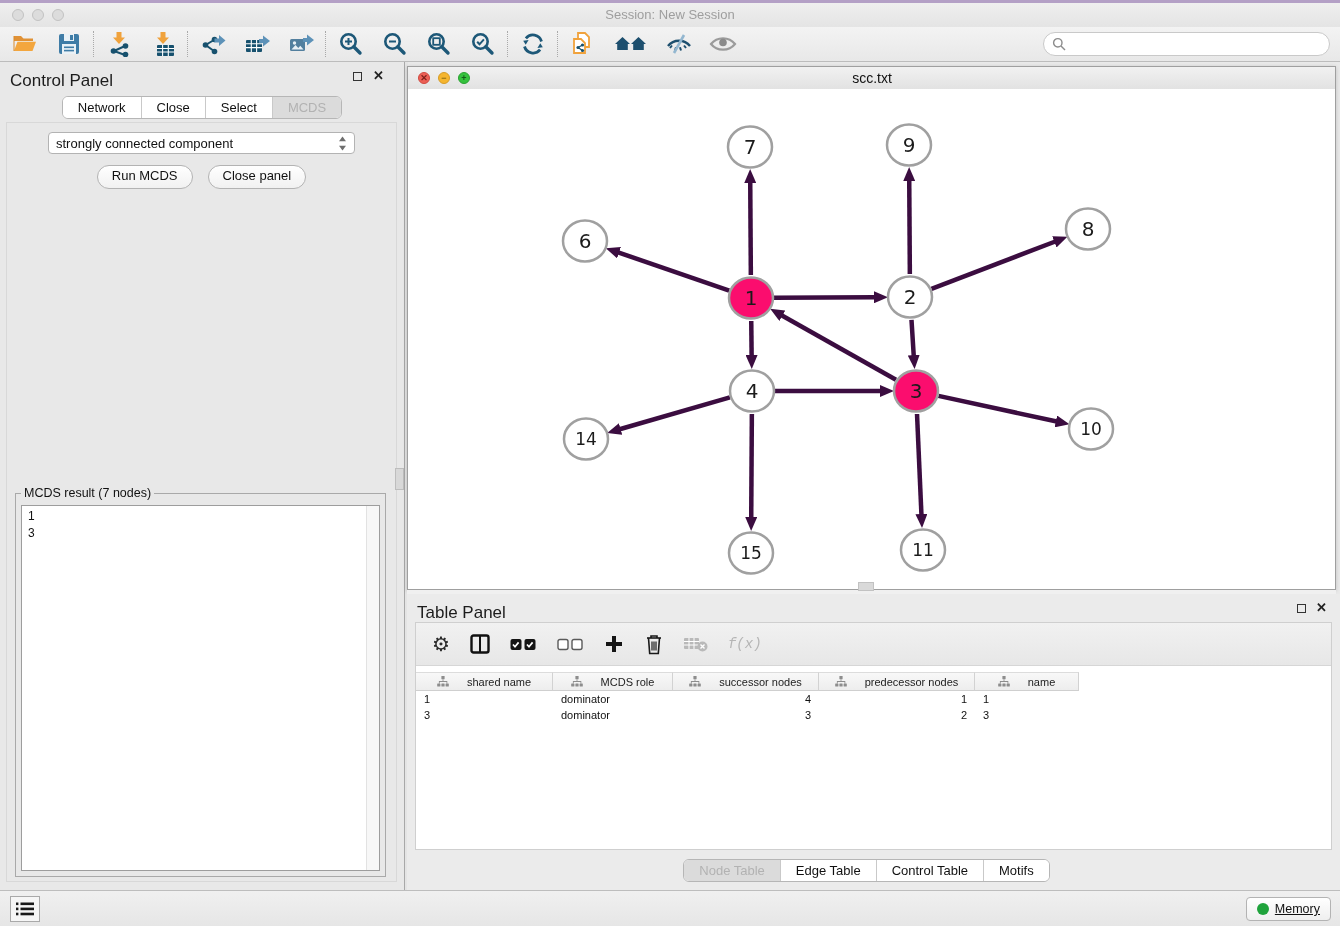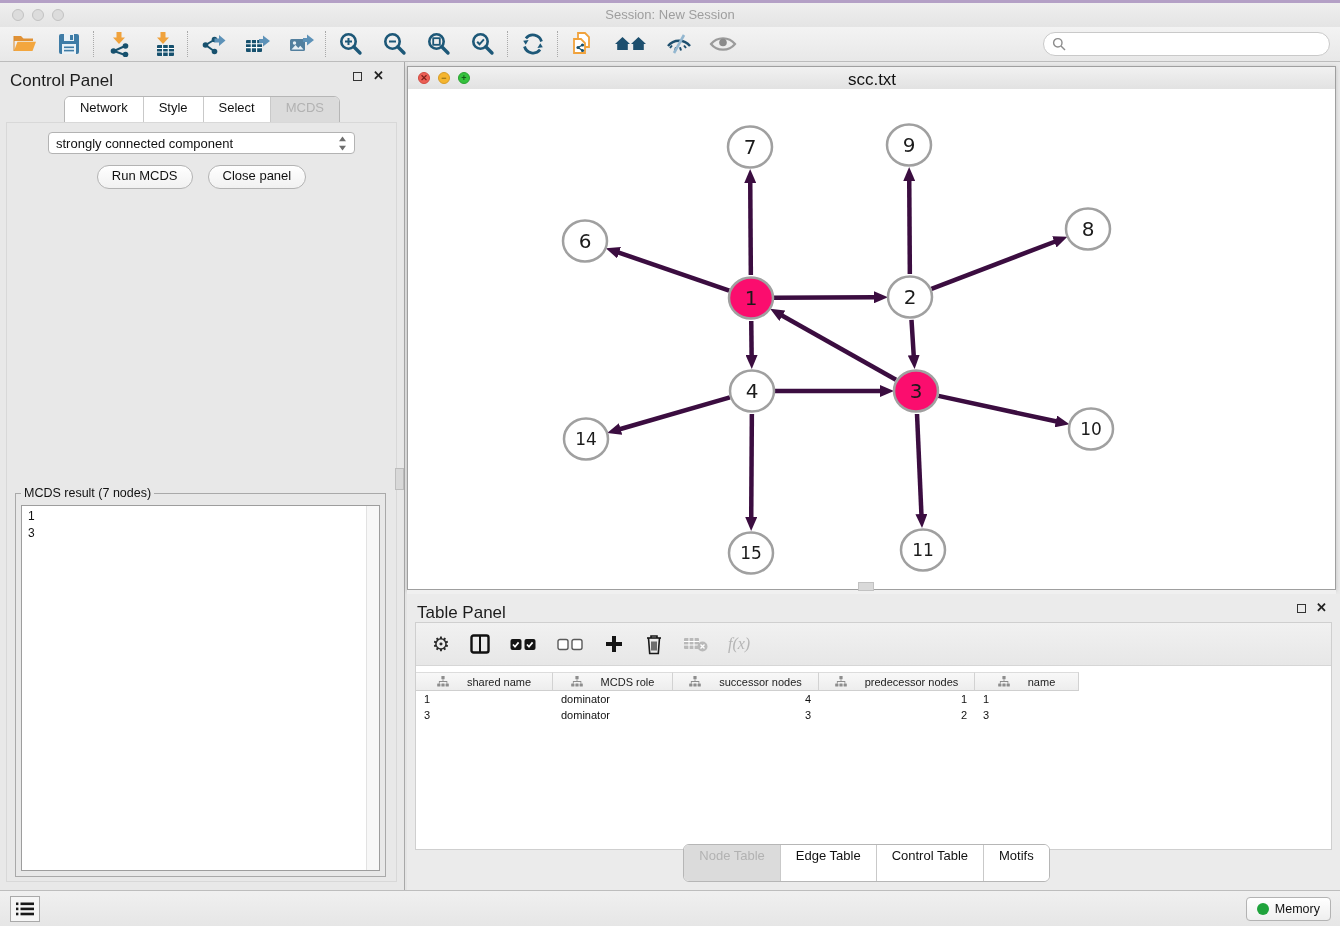--- a/index.html
+++ b/index.html
@@ -24,21 +24,21 @@
           border-radius:12px;display:flex;align-items:center;padding:0 8px;box-sizing:border-box;gap:5px;}
   .search input{border:none;outline:none;flex:1;font-size:13px;background:transparent;
                 font-family:"Liberation Sans",sans-serif;}
   
   #control-panel{position:absolute;left:0;top:62px;width:404px;bottom:36px;background:#e8e8e8;}
   .panel-title{position:absolute;left:10px;top:9px;font-size:17px;color:#1c1c1c;}
   .win-float{position:absolute;top:10px;width:9px;height:9px;border:1.5px solid #333;box-sizing:border-box;}
   .win-close{position:absolute;top:6px;font-size:13px;font-weight:bold;color:#222;line-height:15px;}
   .segbar{display:inline-flex;border:1px solid #b6b6b6;border-radius:6px;overflow:hidden;
           background:#fff;}
-  .seg{padding:0 15px;height:36px;line-height:21px;font-size:13px;color:#111;background:#fff;
+  .seg{padding:0 15px;height:21px;line-height:21px;font-size:13px;color:#111;background:#fff;
        border-left:1px solid #c9c9c9;white-space:nowrap;}
   .seg:first-child{border-left:none;}
   .seg.greyed{background:#dbdbdb;color:#b2b2b2;}
   #cp-tabs-wrap{position:absolute;top:34px;left:0;right:0;text-align:center;}
   .cp-inner{position:absolute;left:6px;right:7px;top:60px;bottom:8px;
             border:1px solid #d8d8d8;background:#e8e8e8;}
   .opt-label{margin-top:19px;text-align:center;font-size:13px;}
   .dropdown{margin:9px auto 0;width:307px;height:22px;background:#fff;border:1px solid #b3b3b3;
             border-radius:4px;display:flex;align-items:center;font-size:13px;
             padding:0 7px;box-sizing:border-box;}
@@ -55,51 +55,51 @@
                  border-left:1px solid #e2e2e2;}
   #vsplit{position:absolute;left:404px;top:62px;width:3px;bottom:36px;background:#e4e4e4;
           border-left:1px solid #a8a8a8;}
   .vhandle{position:absolute;left:395px;top:468px;width:9px;height:22px;background:#d8d8d8;
            border:1px solid #bdbdbd;box-sizing:border-box;}
   
   #netframe{position:absolute;left:407px;top:66px;right:4px;height:524px;background:#fff;
             border:1px solid #9f9f9f;box-sizing:border-box;box-shadow:0 1px 4px rgba(0,0,0,.18);}
   .nf-title{height:22px;background:linear-gradient(#f1f1f1,#e2e2e2);border-bottom:1px solid #bfbfbf;
             position:relative;}
-  .nf-title .title{position:absolute;left:1px;right:0;top:3px;text-align:center;font-size:17px;color:#111;}
+  .nf-title .title{position:absolute;left:1px;right:0;top:3px;text-align:center;font-size:14px;color:#111;}
   .mac-dot{position:absolute;top:5px;width:12px;height:12px;border-radius:50%;box-sizing:border-box;
            display:flex;align-items:center;justify-content:center;font-size:9px;font-weight:bold;}
   .nf-canvas{position:absolute;left:0;top:22px;right:0;bottom:0;background:#fff;overflow:hidden;}
   #hsplit{position:absolute;left:407px;right:4px;top:590px;height:4px;background:#f0f0f0;}
   .hhandle{position:absolute;left:858px;top:582px;width:16px;height:9px;background:#d9d9d9;
            border:1px solid #c2c2c2;box-sizing:border-box;}
   
   #tablepanel{position:absolute;left:407px;right:0;top:594px;bottom:36px;background:#ebebeb;}
   .tp-body{position:absolute;left:8px;right:8px;top:28px;bottom:40px;background:#fff;
            border:1px solid #cfcfcf;}
   .tp-toolbar{height:42px;background:linear-gradient(#f1f1f1,#e7e7e7);border-bottom:1px solid #d6d6d6;
               display:flex;align-items:center;gap:20px;padding:0 16px;}
   .tp-toolbar .gear{font-size:20px;color:#2a2a2a;line-height:20px;}
-  .fx{font-family:Liberation Serif, serif;font-style:italic;font-size:16px;color:#b5b5b5;}
+  .fx{font-family:Liberation Mono, monospace;font-style:italic;font-size:14px;color:#b5b5b5;}
   .thead{display:flex;height:19px;margin-top:6px;font-size:11px;color:#222;}
   .th{box-sizing:border-box;display:flex;align-items:center;justify-content:center;gap:18px;
       background:linear-gradient(#f8f8f8,#ededed);border-right:1px solid #d2d2d2;
       border-top:1px solid #dcdcdc;border-bottom:1px solid #cfcfcf;overflow:hidden;white-space:nowrap;}
   .trow{display:flex;height:16px;font-size:11px;color:#111;}
   .td{box-sizing:border-box;display:flex;align-items:center;padding:0 8px;overflow:hidden;white-space:nowrap;}
   .td.right{justify-content:flex-end;}
   .tp-tabs{position:absolute;left:0;right:14px;bottom:8px;text-align:center;}
   
   #statusbar{position:absolute;left:0;right:0;bottom:0;height:36px;
              background:linear-gradient(#f0f0f0,#e6e6e6);border-top:1px solid #bdbdbd;box-sizing:border-box;}
   .sb-left{position:absolute;left:10px;top:5px;width:30px;height:26px;background:#f6f6f6;
            border:1px solid #a9a9a9;display:flex;align-items:center;justify-content:center;box-sizing:border-box;}
   .sb-mem{position:absolute;right:9px;top:6px;height:24px;padding:0 10px;box-sizing:border-box;
           background:linear-gradient(#fff,#efefef);border:1px solid #b3b3b3;border-radius:4px;
-          display:flex;align-items:center;gap:6px;font-size:12.5px;}
+          display:flex;align-items:center;gap:6px;font-size:12.5px;text-decoration:underline;}
   .mem-dot{width:12px;height:12px;border-radius:50%;background:#1fa33c;}
 </style>
 </head>
 <body>
 
 <div id="top-strip"></div>
 
 <div id="titlebar">
   <span class="tl-dot" style="left:12px"></span>
   <span class="tl-dot" style="left:32px"></span>
@@ -283,21 +283,21 @@
     <input value="" style="">
   </div>
 </div>
 
 <div id="control-panel">
   <span class="panel-title">Control Panel</span>
   <span class="win-float" style="right:42px"></span>
   <span class="win-close" style="right:20px">✕</span>
   <div id="cp-tabs-wrap"><span class="segbar" id="cp-tabs">
         <span class="seg">Network</span>
-        <span class="seg">Style</span>
+        <span class="seg">Close</span>
         <span class="seg">Select</span>
         <span class="seg greyed">MCDS</span>
       </span></div>
   <div class="cp-inner">
     <div class="dropdown">
       <span>strongly connected component</span>
       <span class="dd-arrows">
         <svg width="9" height="15" viewBox="0 0 9 15">
             <path d="M4.5 0.5L8 5.2H1z" fill="#6e6e6e"></path>
             <path d="M4.5 14.5L1 9.8h7z" fill="#6e6e6e"></path>

